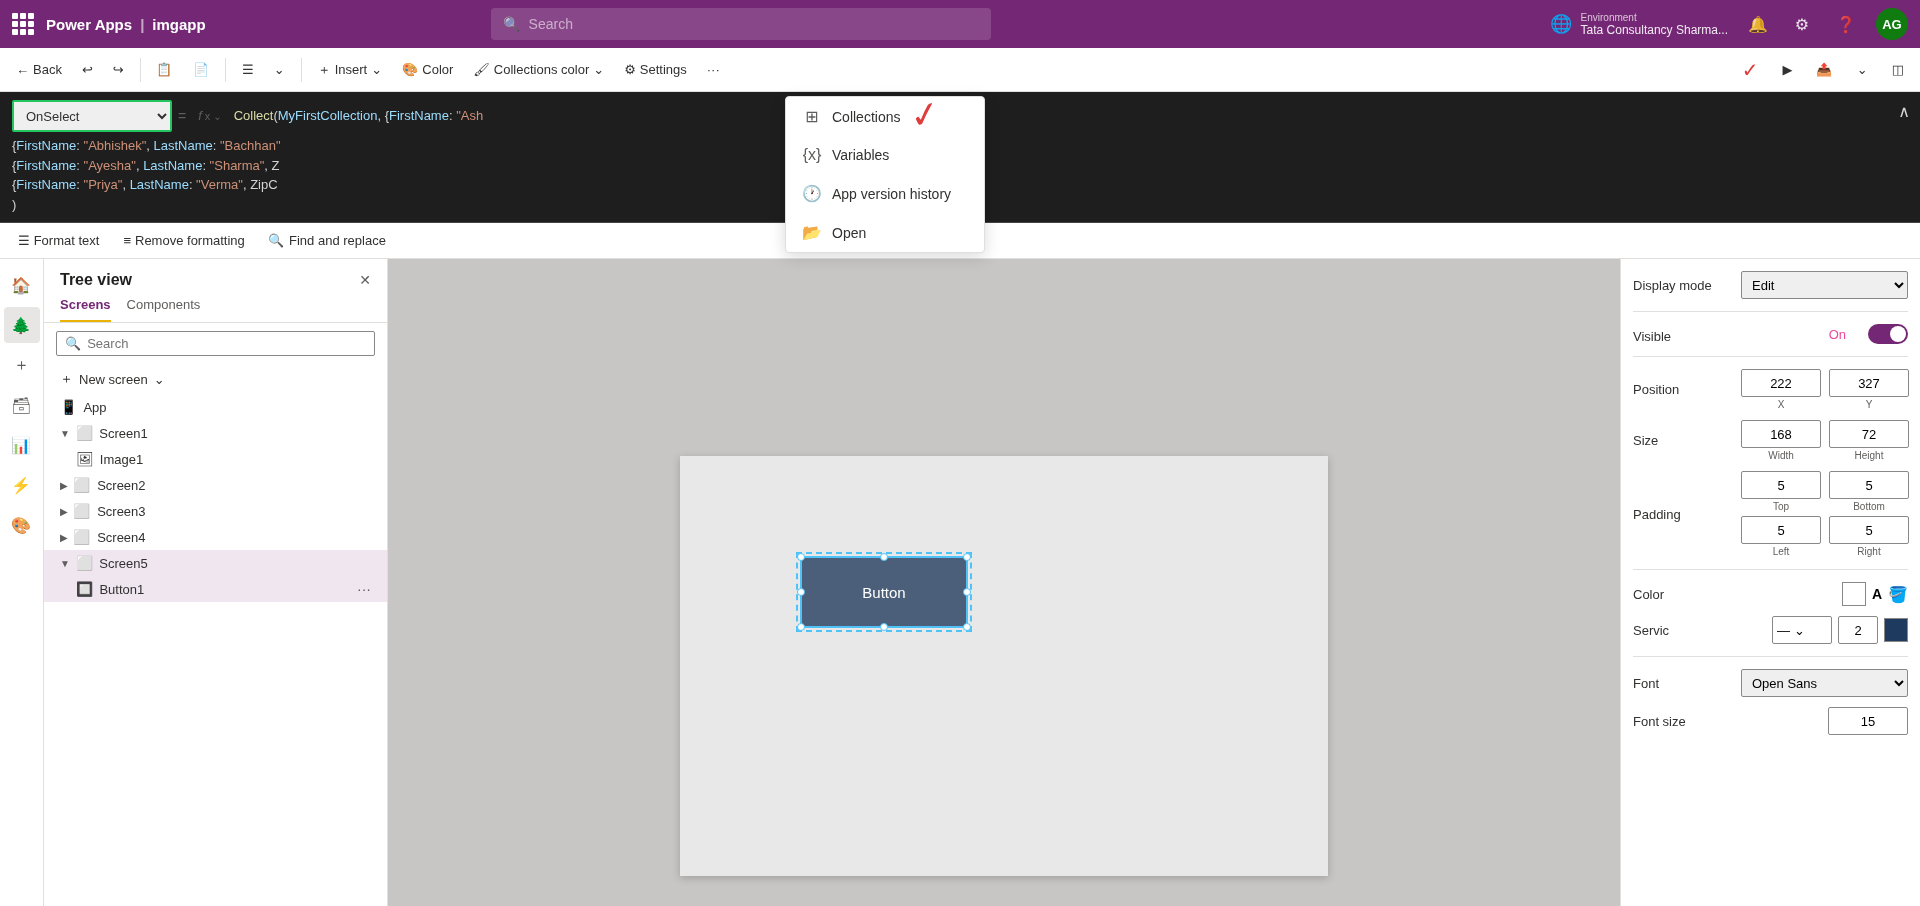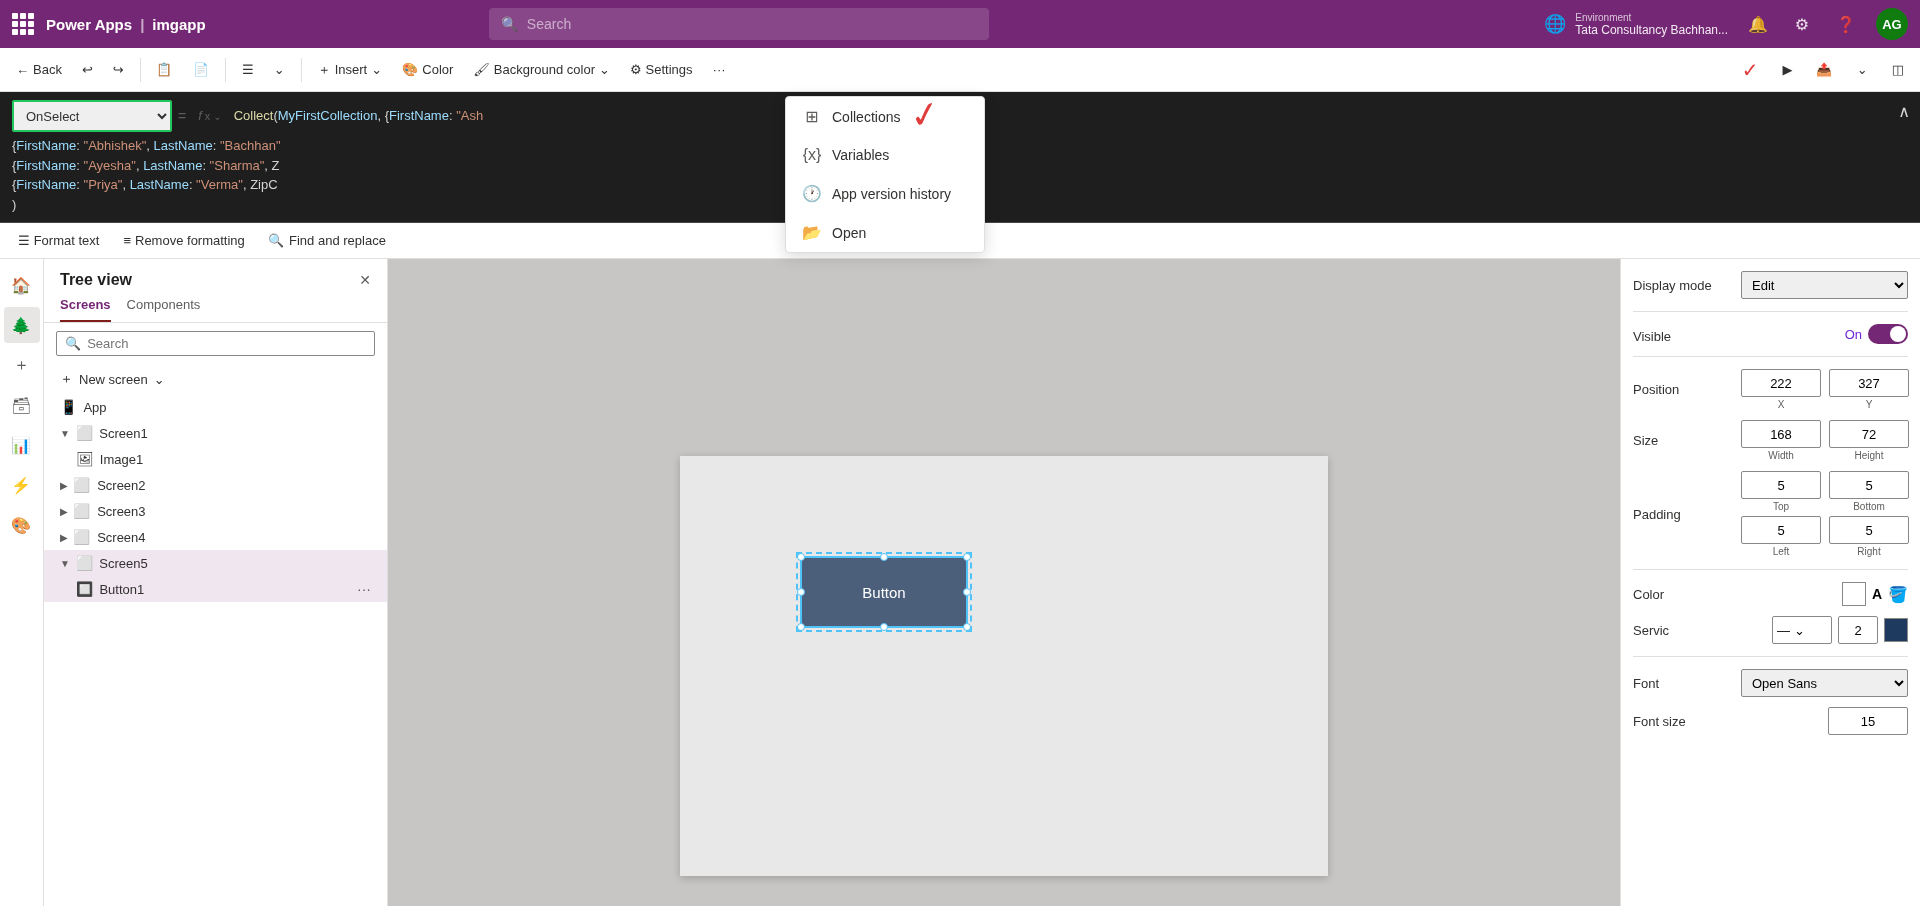--- a/index.html
+++ b/index.html
@@ -204,21 +204,21 @@
     }
     .tree-tab {
       font-size: 13px;
       padding-bottom: 8px;
       cursor: pointer;
       color: #605e5c;
       border-bottom: 2px solid transparent;
     }
     .tree-tab.active {
       color: #742774;
-      border-bottom: 2px solid #7f1d1d;
+      border-bottom: 2px solid #eab308;
       font-weight: 600;
     }
     .tree-search {
       margin: 8px 12px;
       display: flex;
       align-items: center;
       border: 1px solid #8a8886;
       border-radius: 2px;
       padding: 4px 8px;
       gap: 6px;
@@ -341,21 +341,21 @@
       position: relative;
       cursor: pointer;
     }
     .toggle-knob {
       position: absolute;
       right: 2px; top: 2px;
       width: 16px; height: 16px;
       background: white;
       border-radius: 50%;
     }
-    .toggle-label { font-size: 13px; color: #6d28d9; margin-right: 0; }
+    .toggle-label { font-size: 13px; color: #ec4899; margin-right: 16px; }
     .rp-visible-row {
       display: flex; align-items: flex-end; justify-content: space-between;
     }
     .rp-color-box {
       width: 24px; height: 24px;
       border: 1px solid #8a8886;
       cursor: pointer;
     }
     .rp-text-a {
       font-size: 14px; font-weight: 700;
@@ -451,21 +451,21 @@
   </div>
   <div class="topbar-search" style="flex:1;max-width:500px;margin:0 auto;">
     <span>🔍</span>
     <span style="opacity:0.7">Search</span>
   </div>
   <div class="topbar-right">
     <div class="topbar-env">
       <span style="font-size:18px">🌐</span>
       <div class="topbar-env-text">
         <span class="topbar-env-label">Environment</span>
-        <span class="topbar-env-name">Tata Consultancy Bachhan...</span>
+        <span class="topbar-env-name">Tata Consultancy Sharma...</span>
       </div>
     </div>
     <div class="topbar-icon-btn">🔔</div>
     <div class="topbar-icon-btn">⚙</div>
     <div class="topbar-icon-btn">❓</div>
     <div class="avatar">AG</div>
   </div>
 </div>
 
 <div class="toolbar">
@@ -486,21 +486,21 @@
     <span>＋</span>
     <span>Insert</span>
     <span>⌄</span>
   </div>
   <div class="toolbar-btn">
     <span>🎨</span>
     <span>Color</span>
   </div>
   <div class="toolbar-btn">
     <span>🖌</span>
-    <span>Background color</span>
+    <span>Collections color</span>
     <span>⌄</span>
   </div>
   <div class="toolbar-btn">
     <span>⚙</span>
     <span>Settings</span>
   </div>
   <div class="toolbar-btn">···</div>
   <div style="margin-left:auto;display:flex;align-items:center;gap:8px;">
     <div class="toolbar-btn" style="color:#e03c3c;font-size:20px;">✓</div>
     <div class="toolbar-btn">▶</div>

